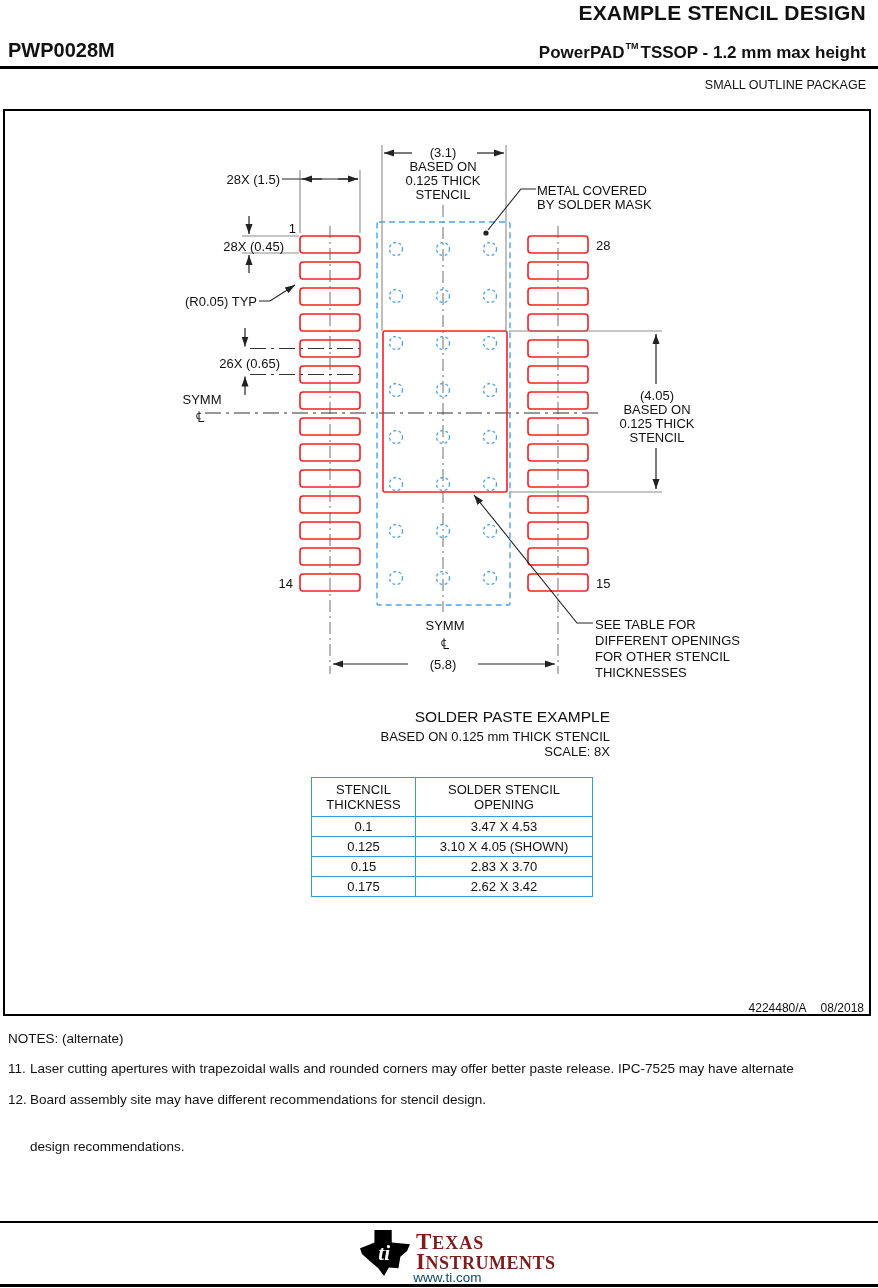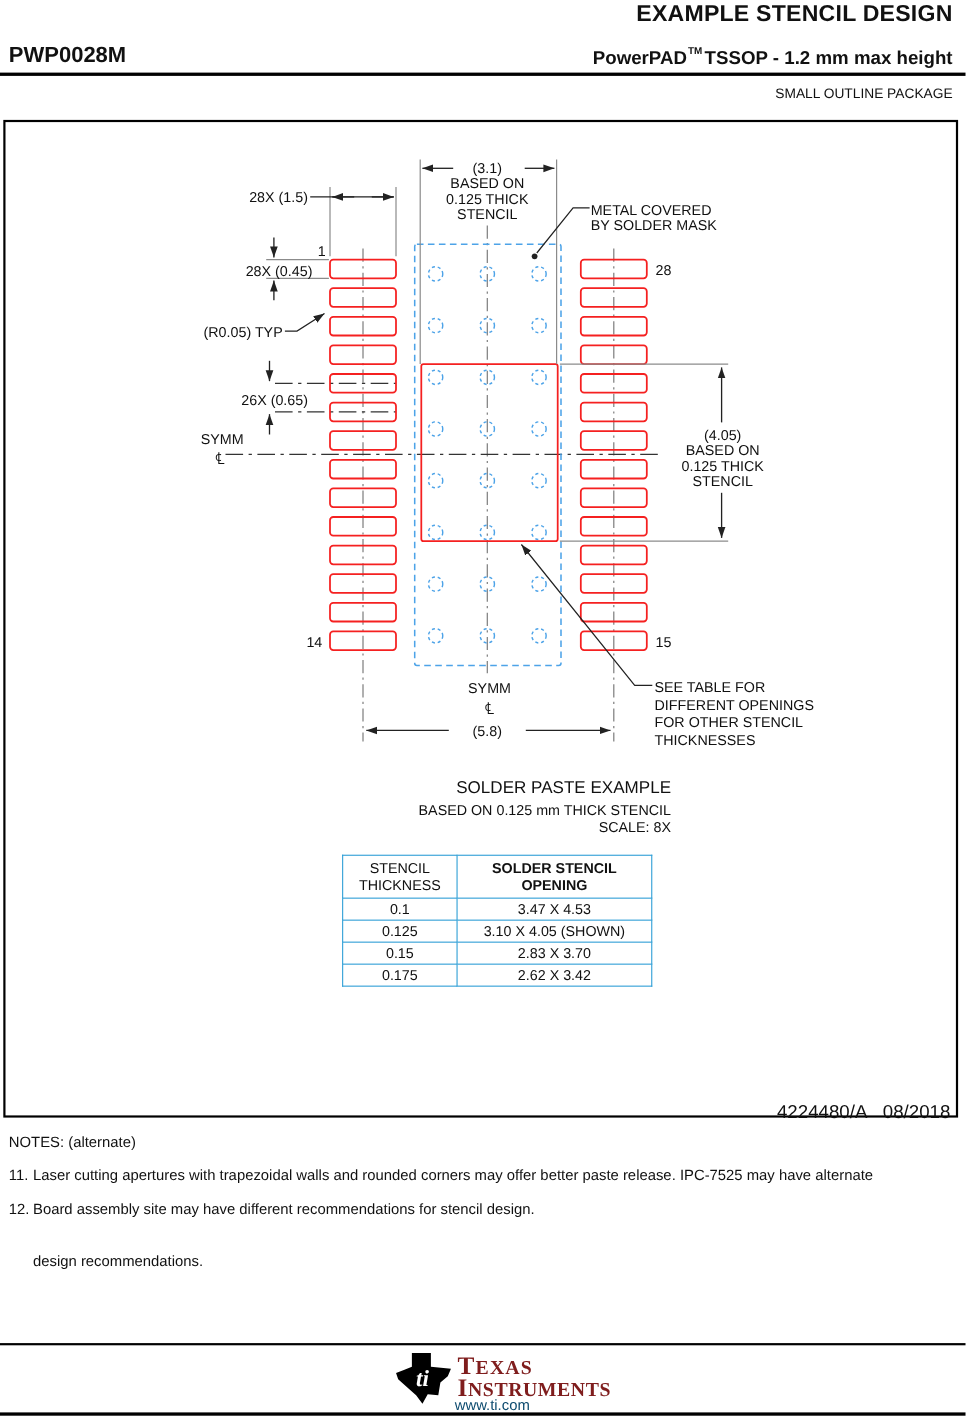--- a/index.html
+++ b/index.html
@@ -37,24 +37,24 @@
   .caption .c1{font-size:15.5px;margin-bottom:3px;}
   .caption .c2,.caption .c3{font-size:13px;line-height:15px;}
 
   
   .stencil-table{top:777px;left:311px;border-collapse:collapse;font-size:13px;}
   .stencil-table td{border:1.6px solid var(--table_border_blue,#2f9fd6);text-align:center;
                     vertical-align:middle;padding:0;color:#111;}
   .stencil-table .hdr td{height:38px;line-height:15px;}
   .stencil-table .row td{height:19px;}
   .col-thk{width:103px;}
-  .col-open{width:176px;font-weight:bold;}
-
-  
-  .doc-number{top:1001px;right:14px;font-size:17px;}
+  .col-open{width:176px;}
+
+  
+  .doc-number{top:1001px;right:14px;font-size:12px;}
   .doc-number span{margin-left:14px;}
 
   
   .notes-heading{top:1031px;left:8px;font-size:13.5px;}
   .note{left:8px;font-size:13.5px;line-height:15.5px;}
   .note .num{display:inline-block;width:22px;}
   .note-wrap{left:30px;font-size:13.5px;}
 
   
   .footer-rule-top{top:1221px;left:0;width:878px;height:2px;background:#000;}

